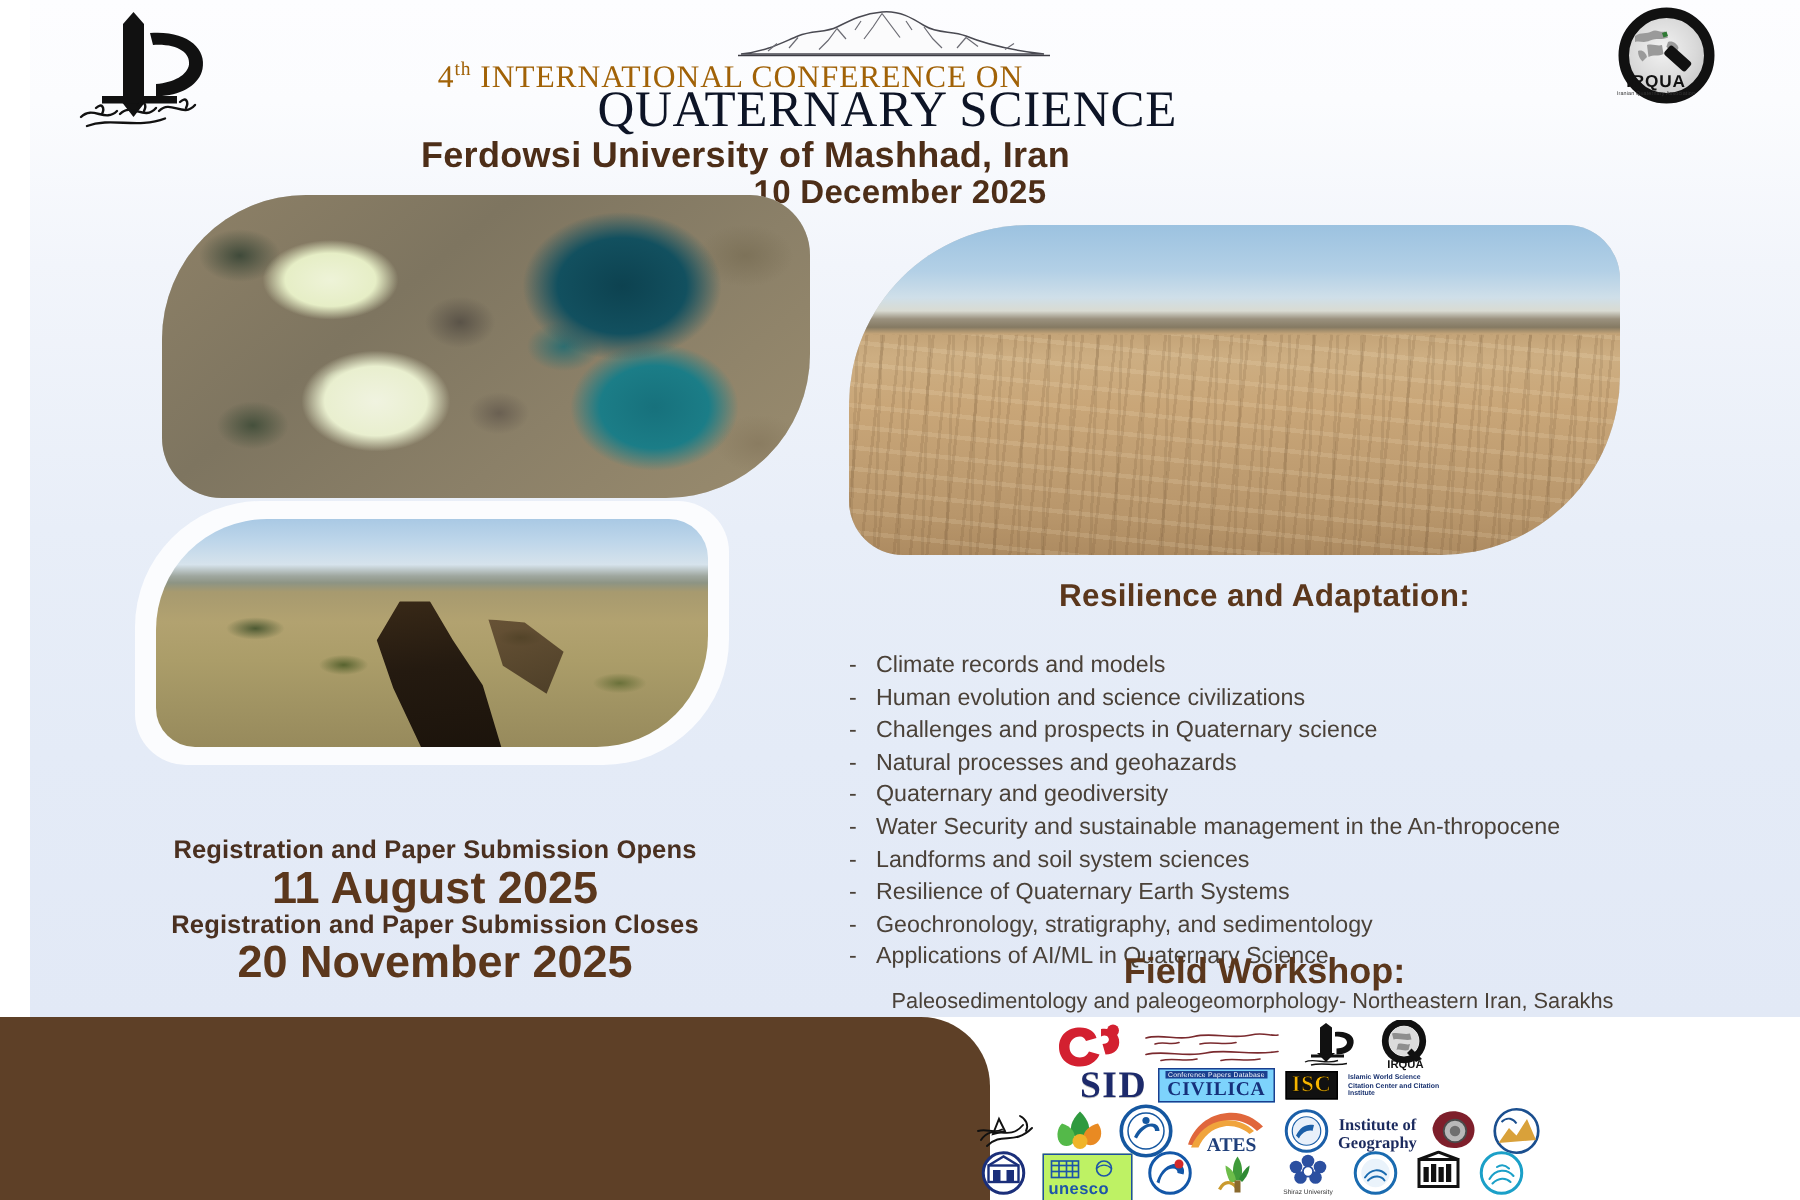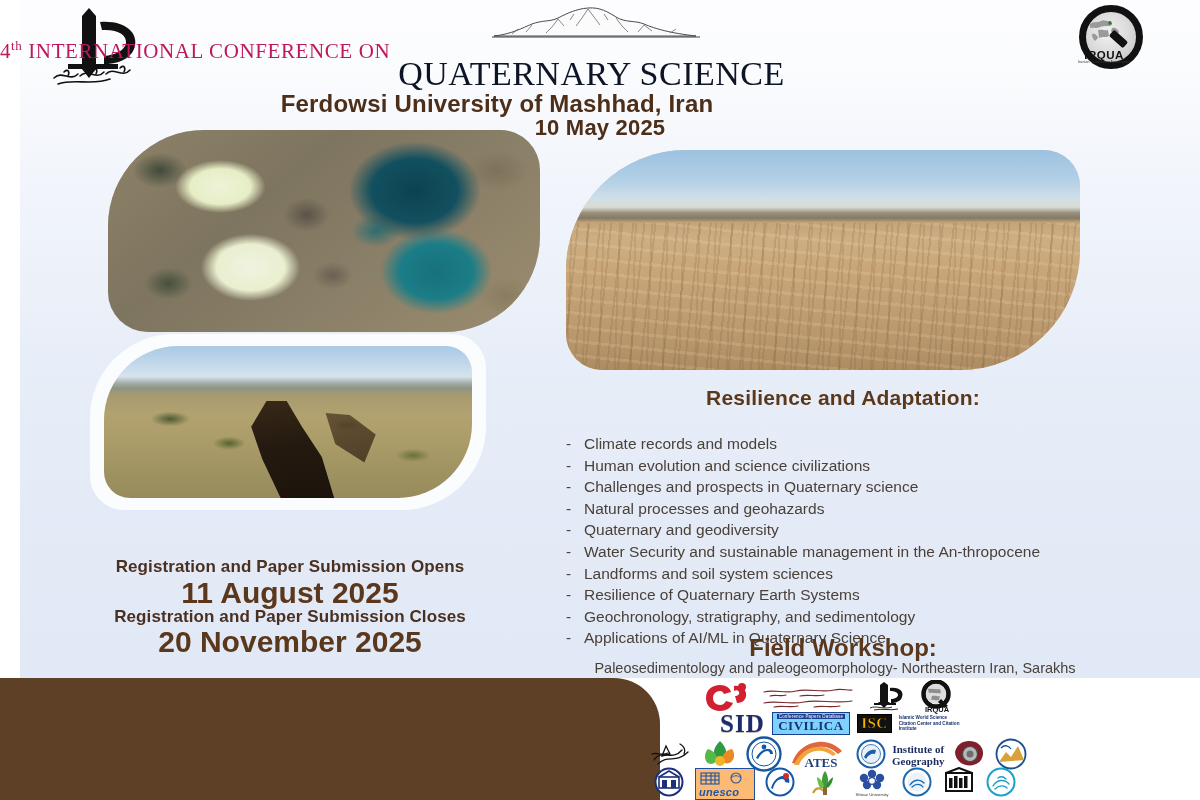--- a/index.html
+++ b/index.html
@@ -43,25 +43,25 @@
   }
   .mountain-art {
     position: absolute;
     left: 488px; top: 6px;
     width: 216px; height: 34px;
   }
   
   .hdr-line1 {
     position: absolute;
     left: 0; top: 38px; width: 974px;
-    text-align: left;
+    text-align: center;
     font-family: "Liberation Serif", serif;
     font-size: 21px;
     letter-spacing: 0.6px;
-    color: #be185d;
+    color: #a16207;
     font-variant: small-caps;
     font-weight: 500;
   }
   .hdr-line1 .sup {
     font-size: 13px;
     vertical-align: super;
     font-variant: normal;
   }
   .hdr-line1 .num { font-variant: normal; }
   .hdr-line2 {
@@ -367,25 +367,24 @@
   }
   .inst-geo {
     font-family: "Liberation Serif", serif;
     color: #1b2a5e;
     font-size: 11px;
     line-height: 1.05;
     text-align: center;
     font-weight: bold;
   }
   .unesco-box {
-    background: #fdba74;
+    background: #bef264;
     border: 1px solid #1f4fa0;
     width: 58px; height: 30px;
     position: relative;
-    font-style: italic;
   }
   .unesco-txt {
     position: absolute;
     left: 3px; bottom: 1px;
     font-size: 11px;
     font-weight: bold;
     color: #1d55a8;
     letter-spacing: .3px;
     font-family: "Liberation Sans", sans-serif;
   }
@@ -496,21 +495,21 @@
       <div class="irqua-tag">Iranian Quaternary Association</div>
     </div>
   </div>
 
   <div class="hdr-line1">
     <span class="num">4</span><span class="sup">th</span>
     <span>INTERNATIONAL CONFERENCE ON</span>
   </div>
   <div class="hdr-line2">QUATERNARY SCIENCE</div>
   <div class="hdr-line3">Ferdowsi University of Mashhad, Iran</div>
-  <div class="hdr-line4">10 May 2025</div>
+  <div class="hdr-line4">10 December 2025</div>
 
   <div class="photo photo-lake">
     <div class="ph-img img-lake"></div>
   </div>
 
   <div class="photo photo-playa">
     <div class="ph-img img-playa"></div>
   </div>
 
   <div class="photo photo-fissure-frame">

